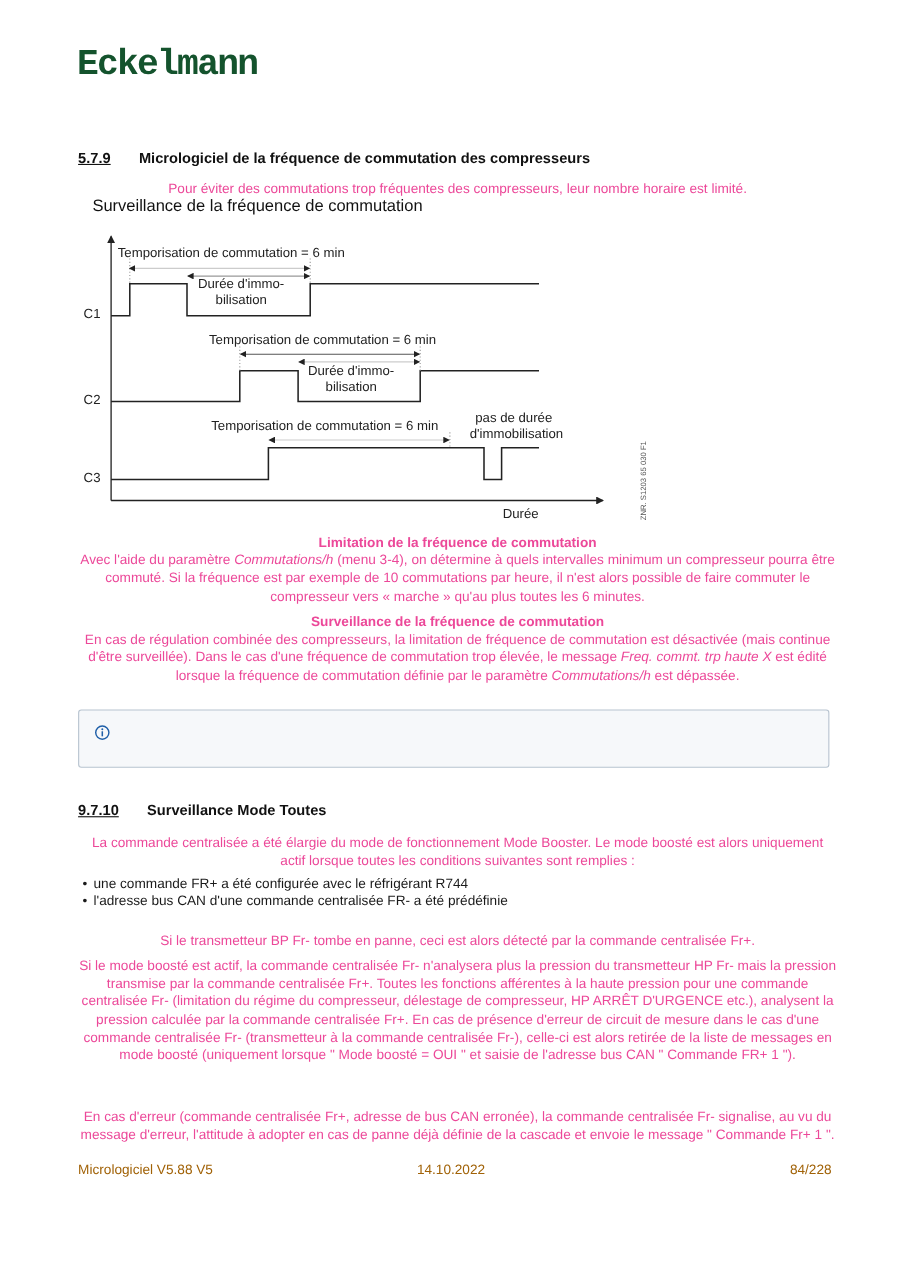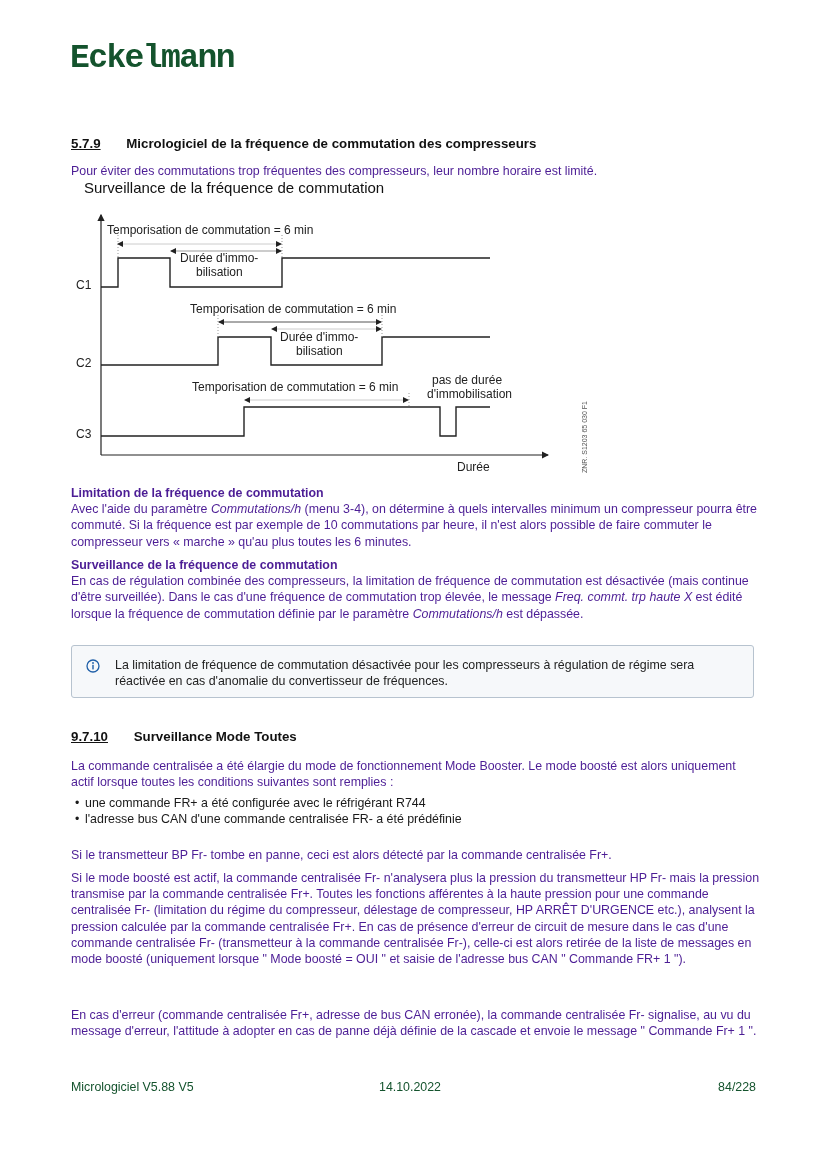--- a/index.html
+++ b/index.html
@@ -10,38 +10,38 @@
   .logo {
     position: absolute; left: 70px; top: 40px;
     font-family: Liberation Mono, monospace; font-weight: bold;
     font-size: 33px; letter-spacing: -1.6px; color: #14532d;
   }
   .h2 {
     position: absolute; left: 71px; font-weight: bold; font-size: 13.3px; color: #111;
   }
   .h2 .num { margin-right: 22px; text-decoration: underline; }
   .p {
-    position: absolute; left: 71px; width: 690px; font-size: 12.4px; line-height: 16.2px; color: #4c1d95;
+    position: absolute; left: 71px; width: 690px; font-size: 12.4px; line-height: 16.2px; color: #ec4899; text-align: center;
   }
   .sub { font-weight: bold; }
   .fig-title {
     position: absolute; left: 84px; top: 179px; font-size: 15px; color: #111;
   }
   .diagram { position: absolute; left: 70px; top: 205px; width: 540px; height: 275px; }
   .diagram text { font-family: "Liberation Sans", sans-serif; font-size: 12px; fill: #222; }
   .note {
     position: absolute; left: 71px; top: 645px; width: 683px; height: 53px;
     border: 1px solid #b7c3cf; border-radius: 3px; background: #f6f8fa; box-sizing: border-box;
   }
   .note .icon { position: absolute; left: 14px; top: 13px; width: 14px; height: 14px; }
   .note .txt { position: absolute; left: 43px; top: 11px; width: 630px; font-size: 12.4px; line-height: 16px; color: #222; }
   ul.bullets { position: absolute; left: 71px; margin: 0; padding: 0; list-style: none; font-size: 12.4px; line-height: 16px; }
   ul.bullets li { padding-left: 14px; position: relative; }
   ul.bullets li:before { content: "•"; position: absolute; left: 4px; }
-  .footer { position: absolute; top: 1080px; font-size: 12.4px; color: #14532d; }
+  .footer { position: absolute; top: 1056px; font-size: 12.4px; color: #a16207; }
   .footer.left { left: 71px; }
   .footer.mid { left: 379px; }
   .footer.right { right: 71px; }
 </style>
 </head>
 <body>
 
 <div class="logo">Eckelmann</div>
 
 <div class="h2" style="top:136px;">
@@ -107,21 +107,20 @@
   <div class="sub">Surveillance de la fréquence de commutation</div>
   <div><span>En cas de régulation combinée des compresseurs, la limitation de fréquence de commutation est désactivée (mais continue d'être surveillée). Dans le cas d'une fréquence de commutation trop élevée, le message </span><i>Freq. commt. trp haute X</i><span> est édité lorsque la fréquence de commutation définie par le paramètre </span><i>Commutations/h</i><span> est dépassée.</span></div>
 </div>
 
 <div class="note">
   <svg class="icon" viewBox="0 0 14 14">
     <circle cx="7" cy="7" r="6" fill="none" stroke="#1f5fa8" stroke-width="1.3"></circle>
     <circle cx="7" cy="4" r="0.9" fill="#1f5fa8"></circle>
     <rect x="6.3" y="5.8" width="1.4" height="4.6" fill="#1f5fa8"></rect>
   </svg>
-  <div class="txt">La limitation de fréquence de commutation désactivée pour les compresseurs à régulation de régime sera réactivée en cas d'anomalie du convertisseur de fréquences.</div>
 </div>
 
 <div class="h2" style="top:729px;">
   <span class="num">9.7.10</span>
   <span>Surveillance Mode Toutes</span>
 </div>
 
 <div class="p" style="top:758px;">La commande centralisée a été élargie du mode de fonctionnement Mode Booster. Le mode boosté est alors uniquement actif lorsque toutes les conditions suivantes sont remplies :</div>
 
 <ul class="bullets" style="top:795px;">

